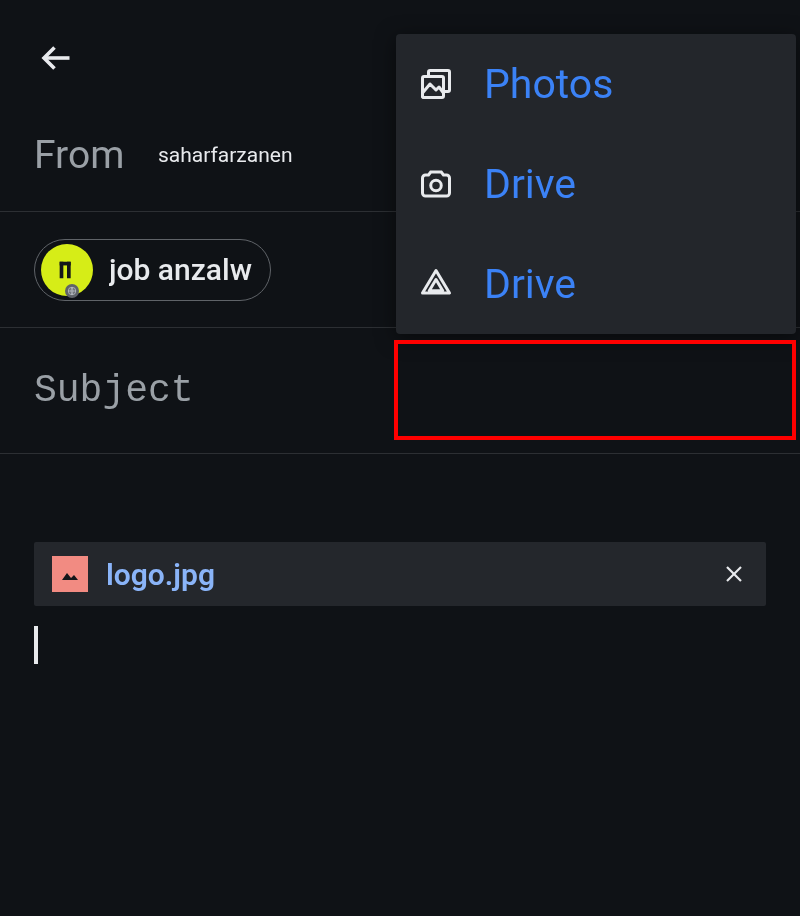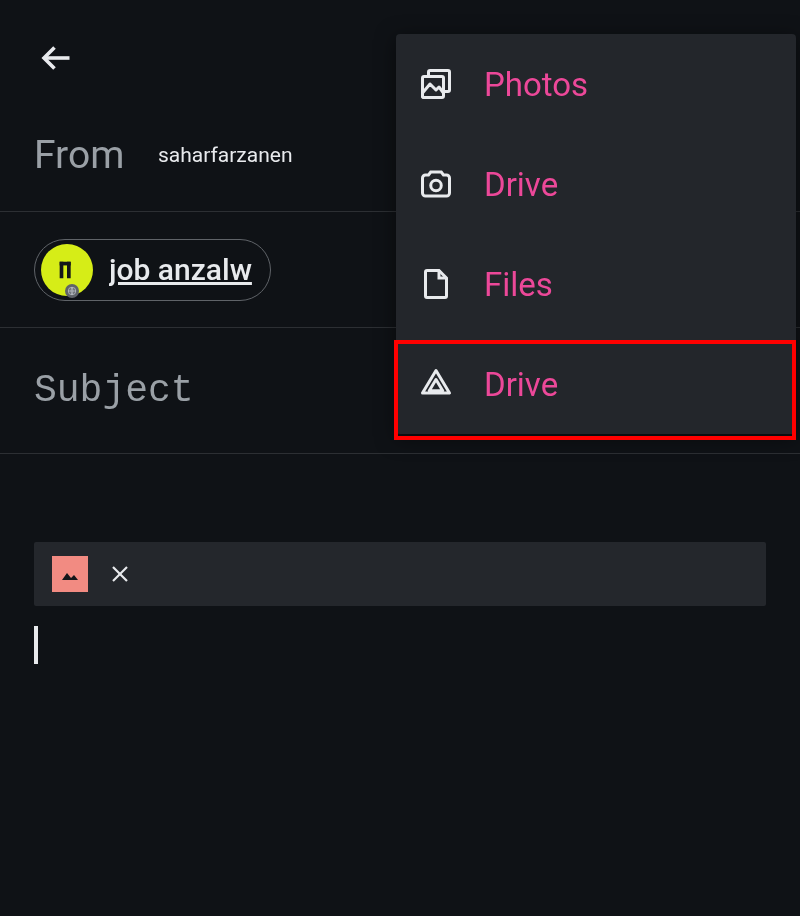--- a/index.html
+++ b/index.html
@@ -60,21 +60,20 @@
       white-space: nowrap;
     }
     .chip {
       display: flex;
       align-items: center;
       border: 1px solid #5f6368;
       border-radius: 40px;
       padding: 4px 18px 4px 6px;
       gap: 16px;
       height: 62px;
-      text-decoration: underline;
     }
     .chip-avatar {
       width: 52px;
       height: 52px;
       border-radius: 50%;
       background: #d6ed17;
       display: flex;
       align-items: center;
       justify-content: center;
       flex-shrink: 0;
@@ -128,22 +127,22 @@
       height: 100px;
       gap: 30px;
       cursor: pointer;
     }
     .dropdown-item svg {
       width: 36px;
       height: 36px;
       flex-shrink: 0;
     }
     .dropdown-label {
-      color: #ec4899;
-      font-size: 33px;
+      color: #3b82f6;
+      font-size: 41px;
       font-weight: 400;
     }
     .highlight-box {
       position: absolute;
       border: 4px solid #ff0000;
       pointer-events: none;
       z-index: 11;
     }
     .body-area {
       padding: 88px 34px 20px 34px;
@@ -232,20 +231,21 @@
   <span class="subject-placeholder">Subject</span>
 </div>
 
 <div class="body-area">
   <div class="attachment">
     <div class="attachment-icon">
       <svg viewBox="0 0 24 24">
         <path d="M4 18 L9 11 L13 16 L16 13 L20 18 Z" fill="#14161a"></path>
       </svg>
     </div>
+    <span class="attachment-name">logo.jpg</span>
     <div class="attachment-close">
       <svg viewBox="0 0 24 24" stroke="#e8eaed" stroke-width="2.2">
         <line x1="5" y1="5" x2="19" y2="19"></line>
         <line x1="19" y1="5" x2="5" y2="19"></line>
       </svg>
     </div>
   </div>
   <div class="cursor-line"></div>
 </div>
 
@@ -260,27 +260,20 @@
     <span class="dropdown-label">Photos</span>
   </div>
   <div class="dropdown-item">
     <svg viewBox="0 0 24 24" fill="none" stroke="#e8eaed" stroke-width="2">
       <path d="M3 8 a2 2 0 0 1 2-2 h2 l1.5-2 h7 L17 6 h2 a2 2 0 0 1 2 2 v10 a2 2 0 0 1-2 2 H5 a2 2 0 0 1-2-2 Z"></path>
       <circle cx="12" cy="13" r="3.5"></circle>
     </svg>
     <span class="dropdown-label">Drive</span>
   </div>
   <div class="dropdown-item">
-    <svg viewBox="0 0 24 24" fill="none" stroke="#e8eaed" stroke-width="2">
-      <path d="M6 3 h8 l5 5 v12 a1 1 0 0 1-1 1 H6 a1 1 0 0 1-1-1 V4 a1 1 0 0 1 1-1 Z"></path>
-      <path d="M14 3 v5 h5"></path>
-    </svg>
-    <span class="dropdown-label">Files</span>
-  </div>
-  <div class="dropdown-item">
     <svg viewBox="0 0 24 24" fill="none" stroke="#e8eaed" stroke-width="2" stroke-linejoin="round">
       <path d="M12 3 L21 18 L3 18 Z"></path>
       <path d="M12 9 L16.5 16.5 L7.5 16.5 Z"></path>
     </svg>
     <span class="dropdown-label">Drive</span>
   </div>
 </div>
 
 <div class="highlight-box" style="top:340px; left:394px; width:402px; height:100px;"></div>
 

